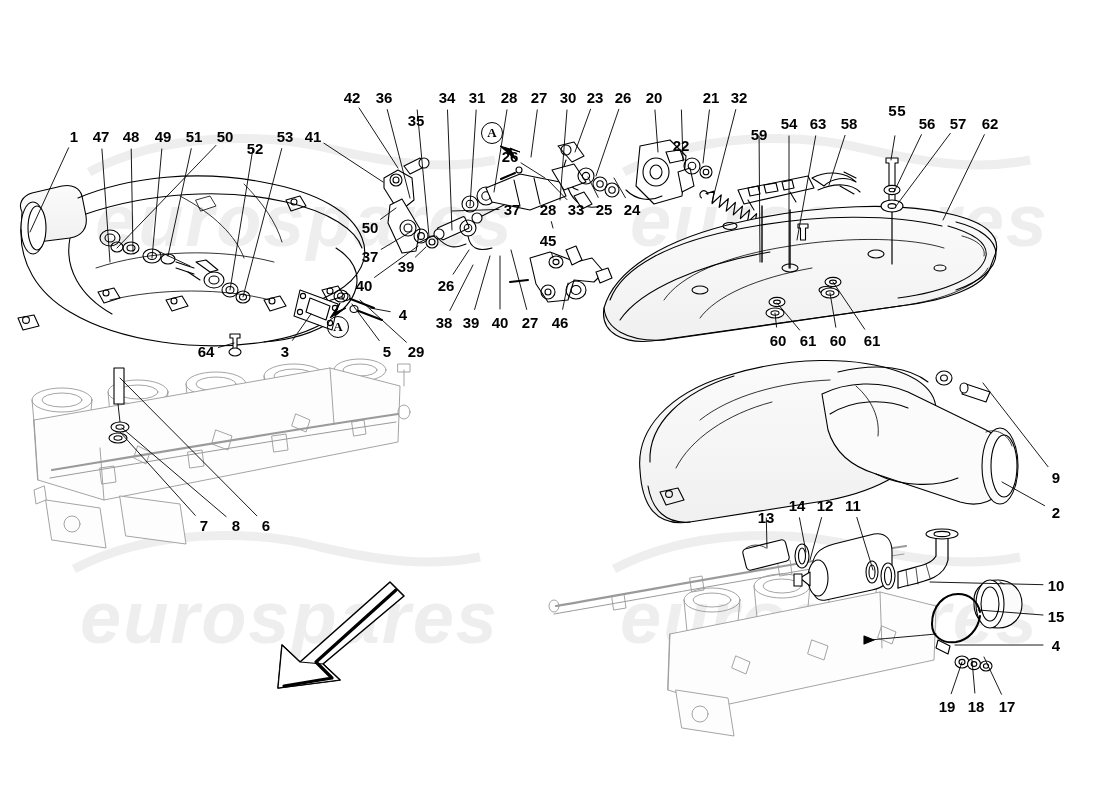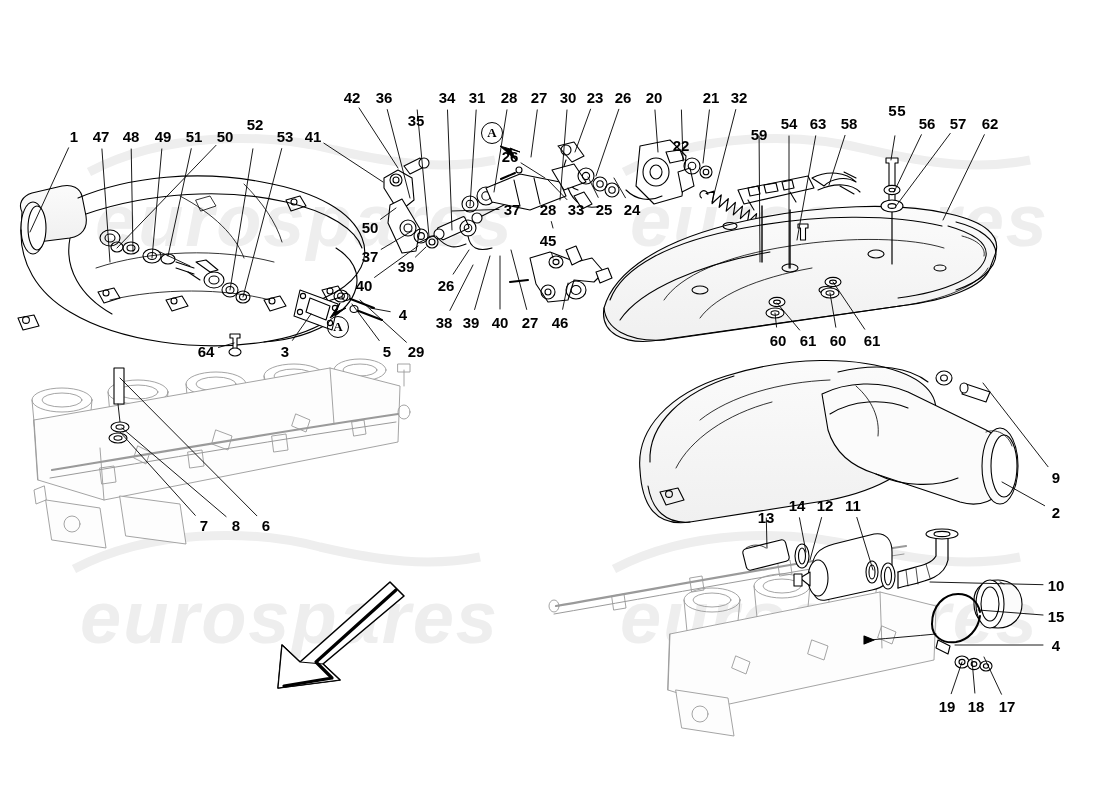--- a/index.html
+++ b/index.html
@@ -535,21 +535,21 @@
       </g>
     </svg>
 
   <div id="labels">
       <div class="lbl" style="left: 74px; top: 136px;">1</div>
       <div class="lbl" style="left: 101px; top: 136px;">47</div>
       <div class="lbl" style="left: 131px; top: 136px;">48</div>
       <div class="lbl" style="left: 163px; top: 136px;">49</div>
       <div class="lbl" style="left: 194px; top: 136px;">51</div>
       <div class="lbl" style="left: 225px; top: 136px;">50</div>
-      <div class="lbl" style="left: 255px; top: 124px; text-align: right;">52</div>
+      <div class="lbl" style="left: 255px; top: 148px; text-align: right;">52</div>
       <div class="lbl" style="left: 285px; top: 136px;">53</div>
       <div class="lbl" style="left: 313px; top: 136px;">41</div>
       <div class="lbl" style="left: 352px; top: 97px;">42</div>
       <div class="lbl" style="left: 384px; top: 97px;">36</div>
       <div class="lbl" style="left: 416px; top: 97px; margin-top: 23px;">35</div>
       <div class="lbl" style="left: 447px; top: 97px;">34</div>
       <div class="lbl" style="left: 477px; top: 97px;">31</div>
       <div class="lbl" style="left: 509px; top: 97px;">28</div>
       <div class="lbl" style="left: 539px; top: 97px;">27</div>
       <div class="lbl" style="left: 568px; top: 97px;">30</div>

